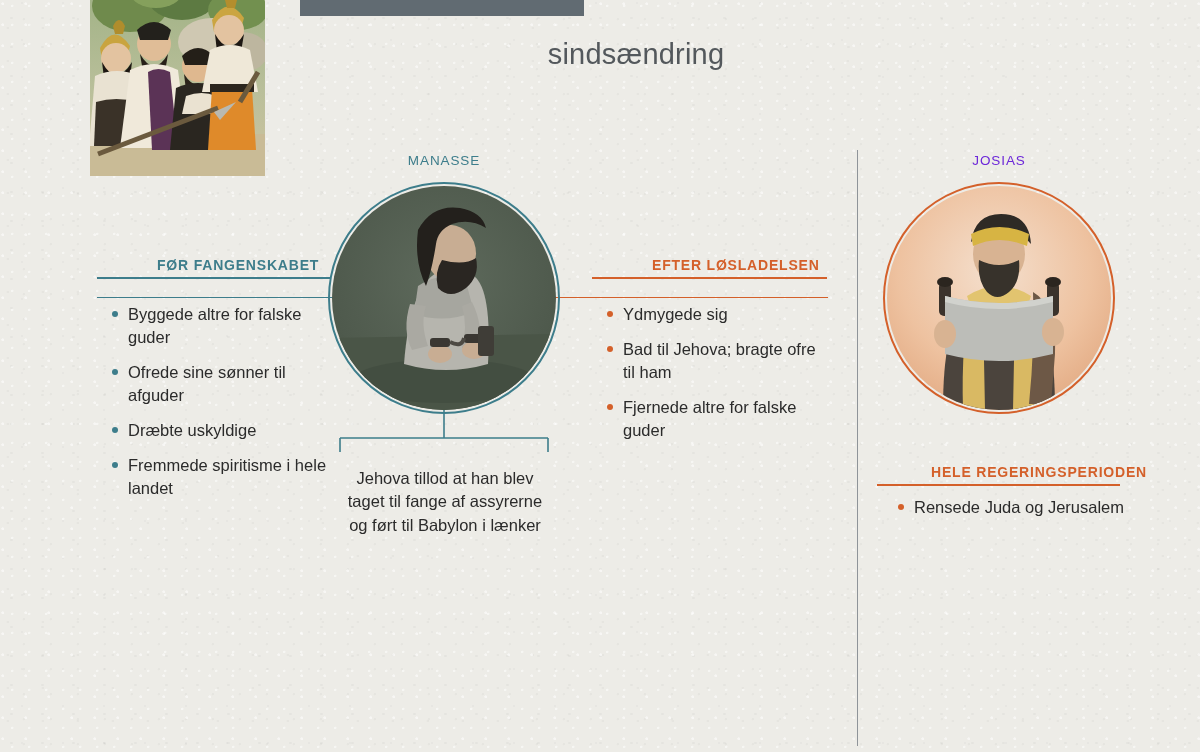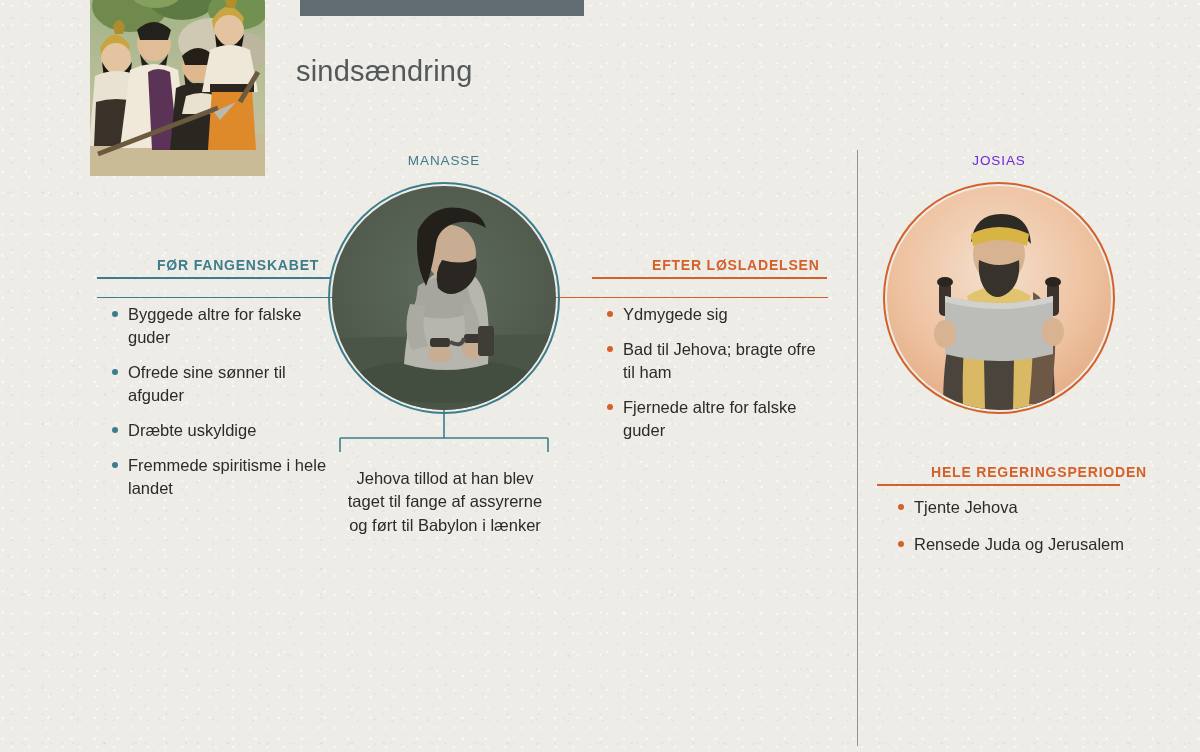--- a/index.html
+++ b/index.html
@@ -46,21 +46,21 @@
   }
   #thumbnail svg { display: block; width: 100%; height: 100%; }
 
   
   #title-block {
     position: absolute;
     left: 296px; top: 38px; width: 680px;
     z-index: 3;
   }
   #title-line1 { text-align: left; white-space: nowrap; }
-  #title-line2 { text-align: left; margin-top: 17px; }
+  #title-line2 { text-align: center; }
   .scripture {
     font-size: 25px; letter-spacing: 0.4px;
     color: #6d7479; font-weight: 400;
   }
   .title-sep { color: #9aa1a6; font-size: 26px; padding: 0 6px; font-weight: 300; }
   .title-main {
     font-size: 29px; color: #53585c; font-weight: 400;
     letter-spacing: 0.2px;
   }
 
@@ -351,15 +351,14 @@
     <ellipse cx="58" cy="148" rx="11" ry="14" fill="#d8b392"></ellipse>
     <ellipse cx="166" cy="146" rx="11" ry="14" fill="#d8b392"></ellipse>
   </svg>
 </div>
 <div class="portrait-ring" id="ring-josias"></div>
 
 <div class="col-heading" id="heading-reign">HELE REGERINGSPERIODEN</div>
 <div class="col-rule" id="rule-reign"></div>
 
 <ul class="bullets orange" id="list-reign">
-  <li>Tjente Jehova</li>
   <li>Rensede Juda og Jerusalem</li>
 </ul>
 
 </body></html>

